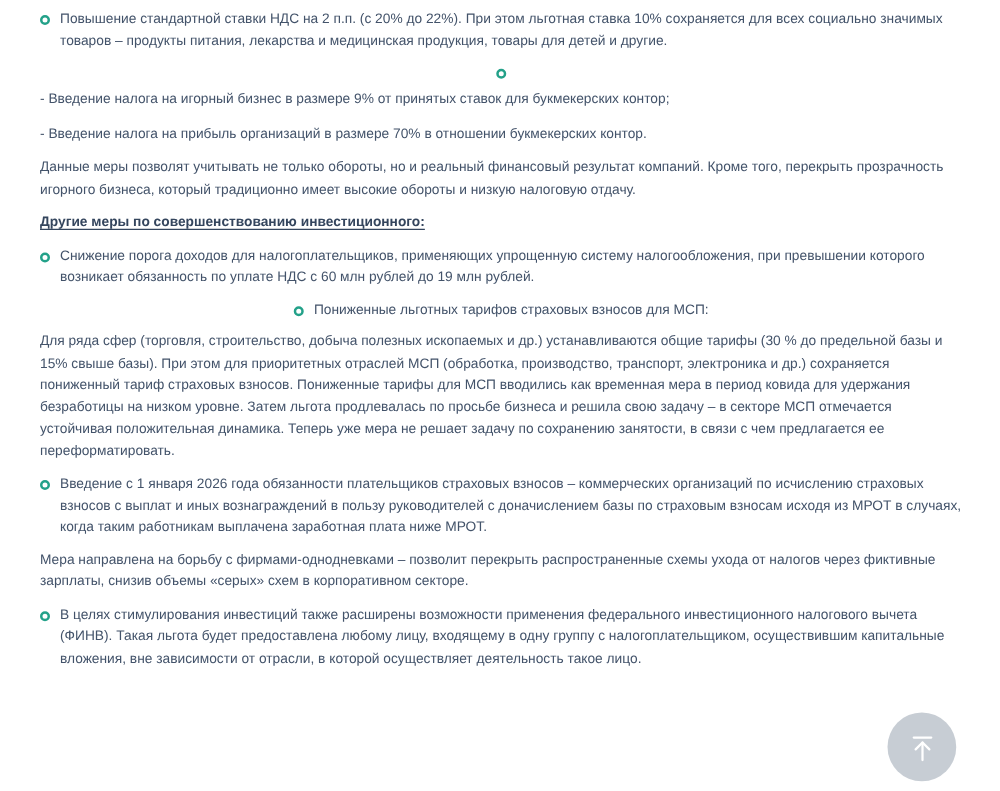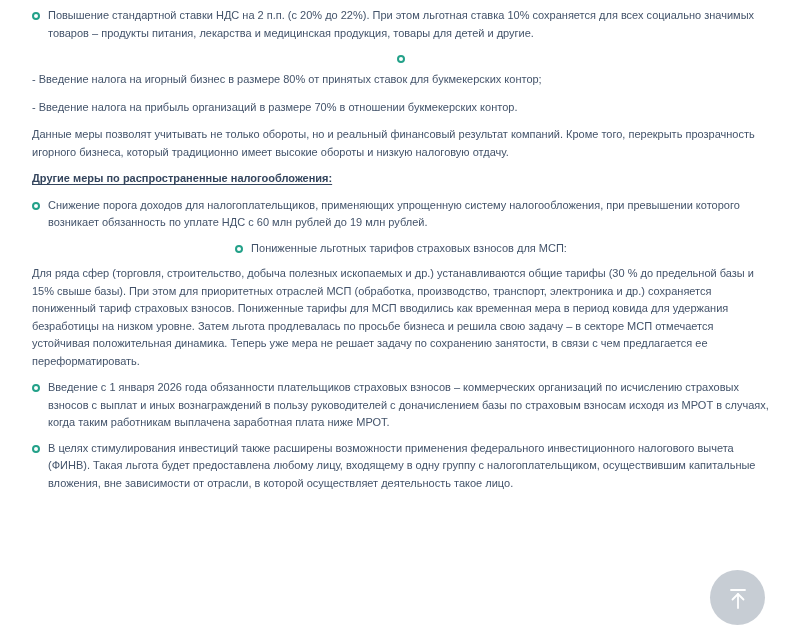--- a/index.html
+++ b/index.html
@@ -97,26 +97,26 @@
   <ul class="bullet-list">
     <li class="bullet">
       <span class="ring"></span>
       <span>Повышение стандартной ставки НДС на 2 п.п. (с 20% до 22%). При этом льготная ставка 10% сохраняется для всех социально значимых товаров – продукты питания, лекарства и медицинская продукция, товары для детей и другие.</span>
     </li>
     <li class="bullet">
       <span class="ring"></span>
     </li>
   </ul>
 
-  <p class="dash">- Введение налога на игорный бизнес в размере 80% от принятых ставок для букмекерских контор;</p>
+  <p class="dash">- Введение налога на игорный бизнес в размере 9% от принятых ставок для букмекерских контор;</p>
   <p class="dash">- Введение налога на прибыль организаций в размере 70% в отношении букмекерских контор.</p>
 
   <p class="para">Данные меры позволят учитывать не только обороты, но и реальный финансовый результат компаний. Кроме того, перекрыть прозрачность игорного бизнеса, который традиционно имеет высокие обороты и низкую налоговую отдачу.</p>
 
-  <p class="subheading">Другие меры по распространенные налогообложения:</p>
+  <p class="subheading">Другие меры по совершенствованию инвестиционного:</p>
 
   <ul class="bullet-list">
     <li class="bullet">
       <span class="ring"></span>
       <span>Снижение порога доходов для налогоплательщиков, применяющих упрощенную систему налогообложения, при превышении которого возникает обязанность по уплате НДС с 60 млн рублей до 19 млн рублей.</span>
     </li>
   </ul>
 
 
   <ul class="bullet-list">
@@ -128,20 +128,21 @@
 
   <p class="para">Для ряда сфер (торговля, строительство, добыча полезных ископаемых и др.) устанавливаются общие тарифы (30 % до предельной базы и 15% свыше базы). При этом для приоритетных отраслей МСП (обработка, производство, транспорт, электроника и др.) сохраняется пониженный тариф страховых взносов.  Пониженные тарифы для МСП вводились как временная мера в период ковида для удержания безработицы на низком уровне. Затем льгота продлевалась по просьбе бизнеса и решила свою задачу – в секторе МСП отмечается устойчивая положительная динамика. Теперь уже мера не решает задачу по сохранению занятости, в связи с чем предлагается ее переформатировать.</p>
 
   <ul class="bullet-list">
     <li class="bullet">
       <span class="ring"></span>
       <span>Введение с 1 января 2026 года обязанности плательщиков страховых взносов – коммерческих организаций по исчислению страховых взносов с выплат и иных вознаграждений в пользу руководителей с доначислением базы по страховым взносам исходя из МРОТ в случаях, когда таким работникам выплачена заработная плата ниже МРОТ.</span>
     </li>
   </ul>
 
+  <p class="para">Мера направлена на борьбу с фирмами-однодневками – позволит перекрыть распространенные схемы ухода от налогов через фиктивные зарплаты, снизив объемы «серых» схем в корпоративном секторе.</p>
 
   <ul class="bullet-list">
     <li class="bullet">
       <span class="ring"></span>
       <span>В целях стимулирования инвестиций также расширены возможности применения федерального инвестиционного налогового вычета (ФИНВ). Такая льгота будет предоставлена любому лицу, входящему в одну группу с налогоплательщиком, осуществившим капитальные вложения, вне зависимости от отрасли, в которой осуществляет деятельность такое лицо.</span>
     </li>
   </ul>
 
 </main>
 

